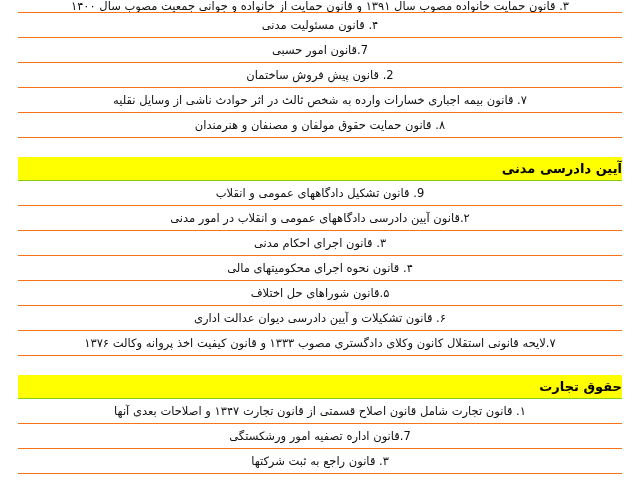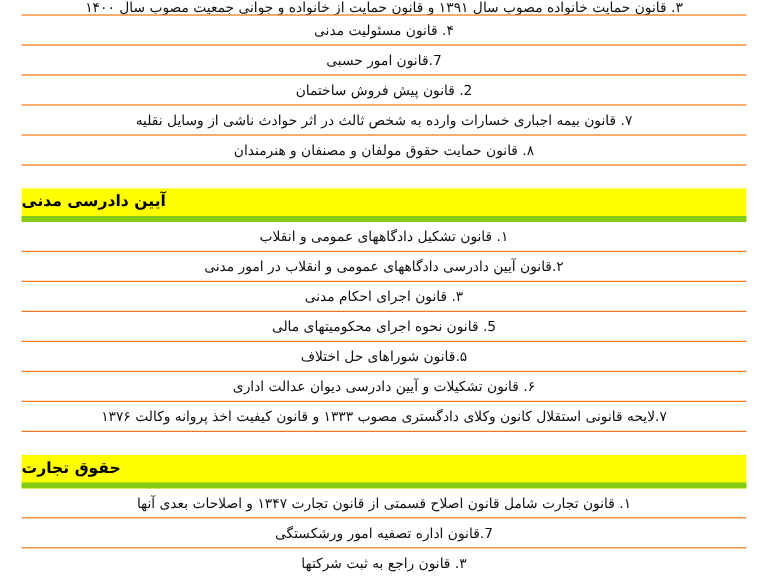--- a/index.html
+++ b/index.html
@@ -41,22 +41,22 @@
   }
   .row .txt {
     display: inline-block;
     vertical-align: top;
   }
   .section-head {
     position: relative;
     height: 23px;
     line-height: 23px;
     background: #ffff00;
-    border-bottom: 5px solid #84cc16;
-    text-align: left;
+    border-bottom: 1px solid #84cc16;
+    text-align: right;
     font-size: 13px;
     font-weight: bold;
     color: #000000;
   }
   .gap {
     height: 19px;
     background: #ffffff;
   }
 </style>
 </head>
@@ -85,30 +85,30 @@
     </div>
   </div>
 
   <div class="gap"></div>
 
   <div class="section-head">
     <span>آیین دادرسی مدنی</span>
   </div>
   <div class="list">
     <div class="row">
-      <span class="txt">۱. قانون تشکیل دادگاههای عمومی و انقلاب</span>
+      <span class="txt">9. قانون تشکیل دادگاههای عمومی و انقلاب</span>
     </div>
     <div class="row">
       <span class="txt">۲.قانون آیین دادرسی دادگاههای عمومی و انقلاب در امور مدنی</span>
     </div>
     <div class="row">
       <span class="txt">۳. قانون اجرای احکام مدنی</span>
     </div>
     <div class="row">
-      <span class="txt">5. قانون نحوه اجرای محکومیتهای مالی</span>
+      <span class="txt">۴. قانون نحوه اجرای محکومیتهای مالی</span>
     </div>
     <div class="row">
       <span class="txt">۵.قانون شوراهای حل اختلاف</span>
     </div>
     <div class="row">
       <span class="txt">۶. قانون تشکیلات و آیین دادرسی دیوان عدالت اداری</span>
     </div>
     <div class="row">
       <span class="txt">۷.لایحه قانونی استقلال کانون وکلای دادگستری مصوب ۱۳۳۳ و قانون کیفیت اخذ پروانه وکالت ۱۳۷۶</span>
     </div>

